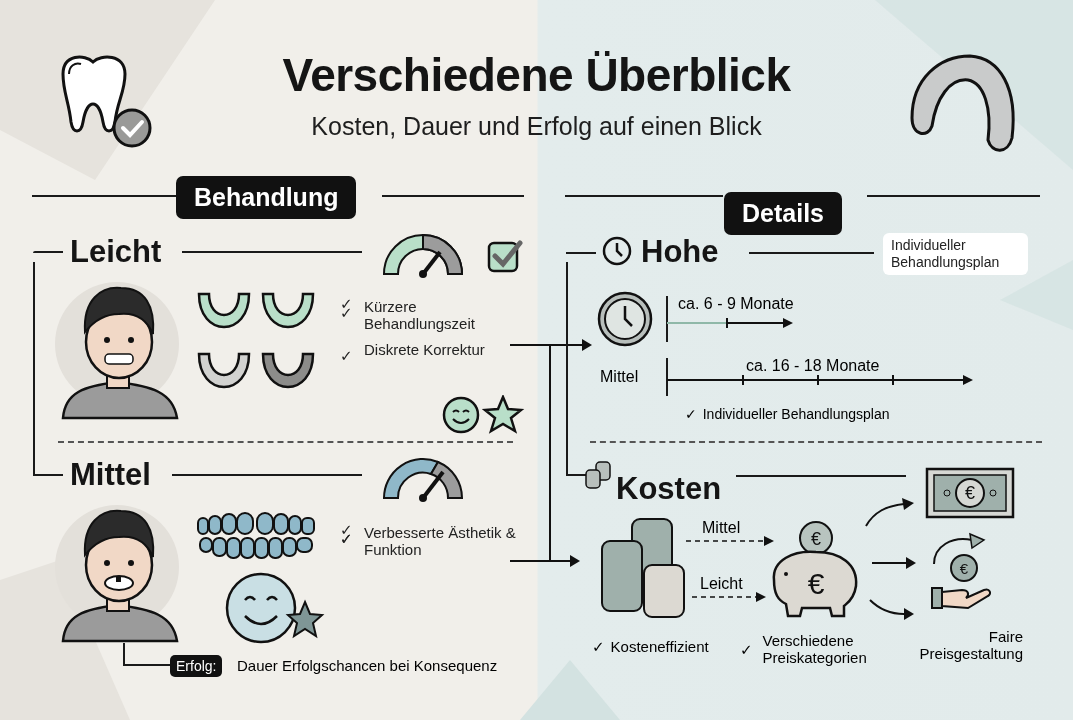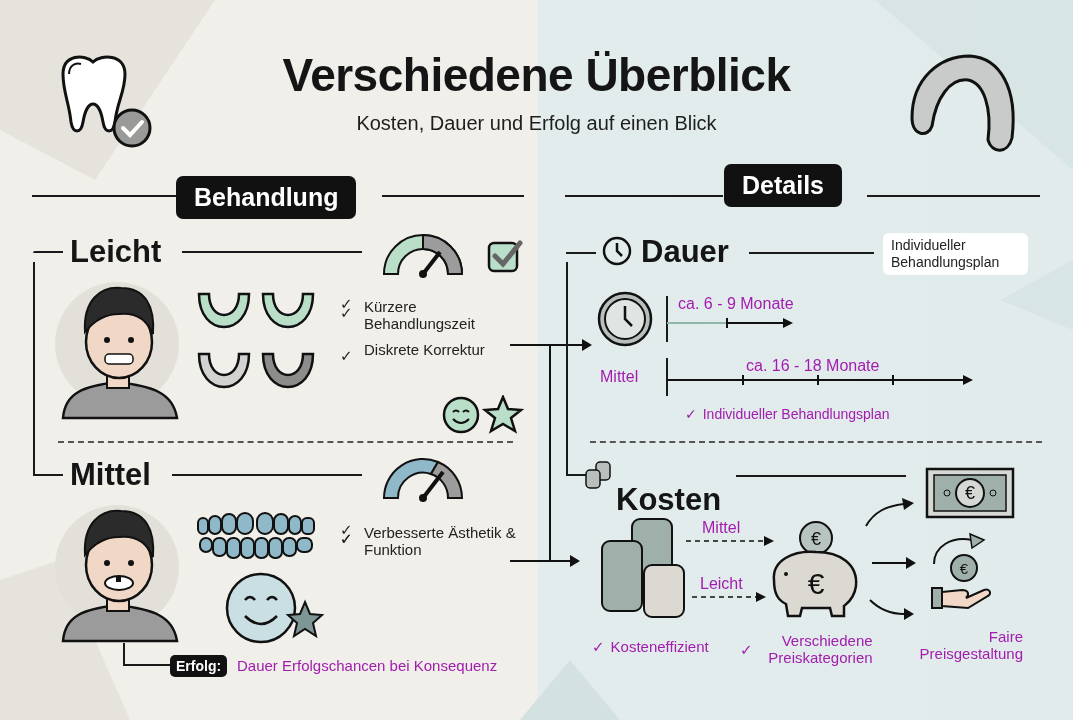--- a/index.html
+++ b/index.html
@@ -11,40 +11,40 @@
     background: linear-gradient(90deg, #f1efea 0%, #f1efea 50%, #e3ecec 50.2%, #e2ebeb 100%);
   }
   .abs { position: absolute; }
   .bgshape { position: absolute; pointer-events: none; }
   .title {
     position: absolute; left: 0; width: 1073px; top: 48px; text-align: center;
     font-size: 46px; font-weight: 700; letter-spacing: -0.5px; color: #151515;
   }
   .subtitle {
     position: absolute; left: 0; width: 1073px; top: 112px; text-align: center;
-    font-size: 20px; color: #1e1e1e;
+    font-size: 25px; color: #1e1e1e;
   }
   .section-pill {
     position: absolute; background: #111; color: #fff; font-weight: 700;
     font-size: 25px; border-radius: 7px; padding: 6px 18px 7px; line-height: 30px;
   }
   .hline { position: absolute; height: 2px; background: #1a1a1a; }
   .vline { position: absolute; width: 2px; background: #1a1a1a; }
   .dash { position: absolute; height: 0; border-top: 2px dashed #555; }
   .h2 { position: absolute; font-size: 31px; font-weight: 700; color: #151515; }
   .bullets { position: absolute; list-style: none; font-size: 15px; line-height: 17px; color: #222; }
   .bullets li { position: relative; padding-left: 24px; margin-bottom: 9px; }
   .bullets li .chk { position: absolute; left: 0; top: 6px; font-size: 15px; font-weight: 700; }
-  .label { position: absolute; font-size: 15px; color: #a21caf; }
+  .label { position: absolute; font-size: 15px; color: #000000; }
   .note-box {
     position: absolute; background: #fff; border-radius: 6px; padding: 4px 8px;
     font-size: 14px; line-height: 17px; color: #222;
   }
   .erfolg-pill {
-    position: absolute; background: #111; color: #fff; font-weight: 700; font-size: 14px;
+    position: absolute; background: #111; color: #fff; font-weight: 400; font-size: 14px;
     border-radius: 5px; padding: 3px 6px;
   }
 </style>
 </head>
 <body>
 
 <svg class="bgshape" width="1073" height="720" style="left:0;top:0">
   <polygon points="0,0 215,0 95,180 0,130" fill="#e6e3dd"></polygon>
   <polygon points="875,0 1073,0 1073,170" fill="#d3e2e1" opacity="0.7"></polygon>
   <polygon points="1000,300 1073,260 1073,330" fill="#d3e2e1" opacity="0.7"></polygon>
@@ -64,21 +64,21 @@
 </svg>
 
 <div class="title">Verschiedene Überblick</div>
 <div class="subtitle">Kosten, Dauer und Erfolg auf einen Blick</div>
 
 <div class="hline" style="left:32px;top:195px;width:145px"></div>
 <div class="section-pill" style="left:176px;top:176px">Behandlung</div>
 <div class="hline" style="left:382px;top:195px;width:142px"></div>
 
 <div class="hline" style="left:565px;top:195px;width:158px"></div>
-<div class="section-pill" style="left:724px;top:164px">Details</div>
+<div class="section-pill" style="left:724px;top:192px">Details</div>
 <div class="hline" style="left:867px;top:195px;width:173px"></div>
 
 <div class="vline" style="left:33px;top:262px;height:212px"></div>
 <div class="hline" style="left:33px;top:251px;width:30px;border-radius:12px 0 0 0"></div>
 <div class="hline" style="left:33px;top:474px;width:30px"></div>
 
 <div class="h2" style="left:70px;top:234px">Leicht</div>
 <div class="hline" style="left:182px;top:251px;width:180px"></div>
 
 <svg class="abs" style="left:378px;top:230px" width="90" height="48" viewBox="0 0 90 48">
@@ -199,21 +199,21 @@
 </svg>
 
 <div class="vline" style="left:566px;top:262px;height:212px"></div>
 <div class="hline" style="left:566px;top:252px;width:30px"></div>
 <div class="hline" style="left:566px;top:474px;width:20px"></div>
 
 <svg class="abs" style="left:601px;top:235px" width="32" height="32" viewBox="0 0 32 32">
   <circle cx="16" cy="16" r="13" fill="none" stroke="#111" stroke-width="2.5"></circle>
   <path d="M16,8 L16,16 L21,21" fill="none" stroke="#111" stroke-width="2.5"></path>
 </svg>
-<div class="h2" style="left:641px;top:234px">Dauer</div>
+<div class="h2" style="left:641px;top:234px">Hohe</div>
 <div class="hline" style="left:749px;top:252px;width:125px"></div>
 <div class="note-box" style="left:883px;top:233px;width:145px">Individueller Behandlungsplan</div>
 
 <svg class="abs" style="left:596px;top:290px" width="58" height="58" viewBox="0 0 58 58">
   <circle cx="29" cy="29" r="26" fill="#b8bfbc" stroke="#111" stroke-width="2.5"></circle>
   <circle cx="29" cy="29" r="20" fill="#dfe5e2" stroke="#111" stroke-width="2"></circle>
   <path d="M29,16 L29,29 L36,36" fill="none" stroke="#111" stroke-width="2.5"></path>
 </svg>
 
 <div class="vline" style="left:666px;top:296px;height:46px"></div>
@@ -241,21 +241,21 @@
 </div>
 
 <div class="dash" style="left:590px;top:441px;width:452px"></div>
 
 <svg class="abs" style="left:584px;top:460px" width="28" height="30" viewBox="0 0 28 30">
   <g fill="#b8bfbc" stroke="#111" stroke-width="1.5">
     <rect x="12" y="2" width="14" height="18" rx="4"></rect>
       <rect x="2" y="10" width="14" height="18" rx="4"></rect>
   </g>
 </svg>
-<div class="h2" style="left:616px;top:482px">Kosten</div>
+<div class="h2" style="left:616px;top:471px">Kosten</div>
 <div class="hline" style="left:736px;top:475px;width:170px"></div>
 
 <svg class="abs" style="left:925px;top:467px" width="90" height="52" viewBox="0 0 90 52">
   <rect x="2" y="2" width="86" height="48" fill="#d6d8d4" stroke="#111" stroke-width="2.5"></rect>
   <rect x="9" y="8" width="72" height="36" fill="#9fb0ab" stroke="#111" stroke-width="1.5"></rect>
   <circle cx="45" cy="26" r="14" fill="#d6d8d4" stroke="#111" stroke-width="2"></circle>
   <text x="45" y="32" font-size="18" text-anchor="middle" font-family="Liberation Sans, sans-serif" fill="#111">€</text>
   <circle cx="22" cy="26" r="3" fill="none" stroke="#111"></circle>
     <circle cx="68" cy="26" r="3" fill="none" stroke="#111"></circle>
 </svg>
@@ -301,15 +301,15 @@
   <text x="36" y="42" font-size="15" text-anchor="middle" font-family="Liberation Sans, sans-serif" fill="#111">€</text>
   <rect x="4" y="56" width="10" height="20" fill="#9fb0ab" stroke="#111" stroke-width="2"></rect>
   <path d="M14,60 L34,58 C40,58 42,62 38,66 L56,58 C62,56 64,62 60,64 L40,76 L14,74 Z" fill="#f1d8c6" stroke="#111" stroke-width="2"></path>
 </svg>
 
 <div class="label" style="left:592px;top:638px;font-size:15px">
   <span style="font-weight:700;margin-right:6px">✓</span><span>Kosteneffizient</span>
 </div>
 <div class="label" style="left:740px;top:632px;font-size:15px;line-height:17px;display:flex;align-items:center">
   <span style="font-weight:700;margin-right:10px">✓</span>
-  <span style="width:110px;text-align:right">Verschiedene Preiskategorien</span>
+  <span style="width:110px;text-align:left">Verschiedene Preiskategorien</span>
 </div>
 <div class="label" style="left:913px;top:628px;width:110px;text-align:right;font-size:15px;line-height:17px">Faire Preisgestaltung</div>
 
 </body></html>

